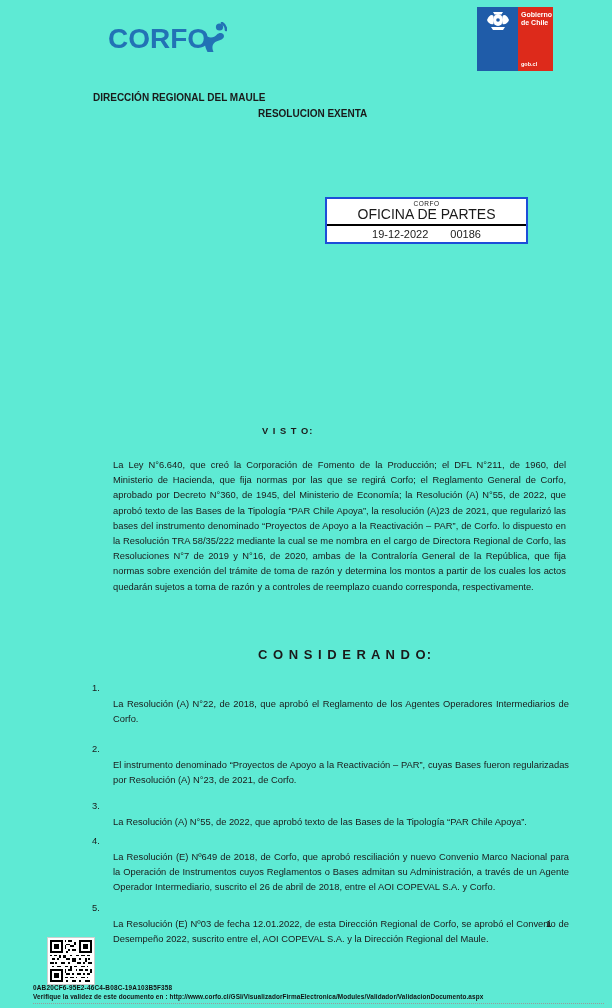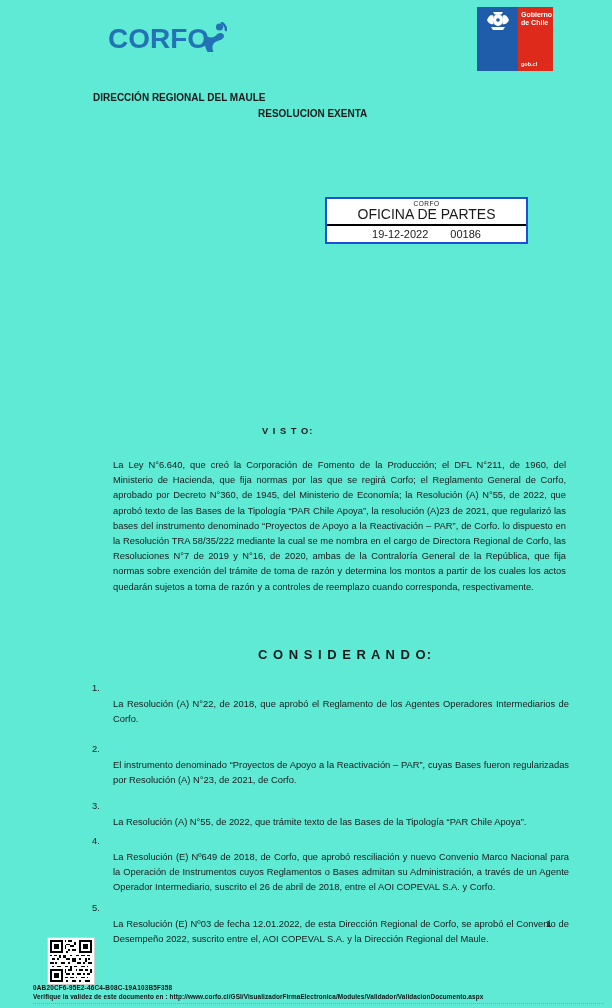--- a/index.html
+++ b/index.html
@@ -107,21 +107,21 @@
     <div class="cons-item i1">
       <span class="no">1.</span>
       <span class="tx"><span>La Resolución (A) N°22, de 2018, que aprobó el Reglamento de los Agentes Operadores Intermediarios de Corfo.</span></span>
     </div>
     <div class="cons-item i2">
       <span class="no">2.</span>
       <span class="tx"><span>El instrumento denominado “Proyectos de Apoyo a la Reactivación – PAR”, cuyas Bases fueron regularizadas por </span><span class="b">Resolución (A) N°23</span><span>, de 2021, de Corfo.</span></span>
     </div>
     <div class="cons-item i3">
       <span class="no">3.</span>
-      <span class="tx"><span>La Resolución (A) N°55, de 2022, que trámite texto de las Bases de la </span><span class="b">Tipología “PAR Chile Apoya”.</span></span>
+      <span class="tx"><span>La Resolución (A) N°55, de 2022, que aprobó texto de las Bases de la </span><span class="b">Tipología “PAR Chile Apoya”.</span></span>
     </div>
     <div class="cons-item i4">
       <span class="no">4.</span>
       <span class="tx"><span>La </span><span class="b">Resolución (E) Nº649 de 2018</span><span>, de Corfo, que aprobó resciliación y nuevo Convenio Marco Nacional para la Operación de Instrumentos cuyos Reglamentos o Bases admitan su Administración, a través de un Agente Operador Intermediario, suscrito el 26 de abril de 2018, entre el </span><span class="b">AOI COPEVAL S.A. y Corfo.</span></span>
     </div>
     <div class="cons-item i5">
       <span class="no">5.</span>
       <span class="tx"><span>La </span><span class="b">Resolución (E) Nº03 de fecha 12.01.2022</span><span>, de esta Dirección Regional de Corfo, se aprobó el Convenio de Desempeño 2022, suscrito entre el, AOI COPEVAL S.A.  y la Dirección Regional del Maule.</span></span>
     </div>
   </div>

